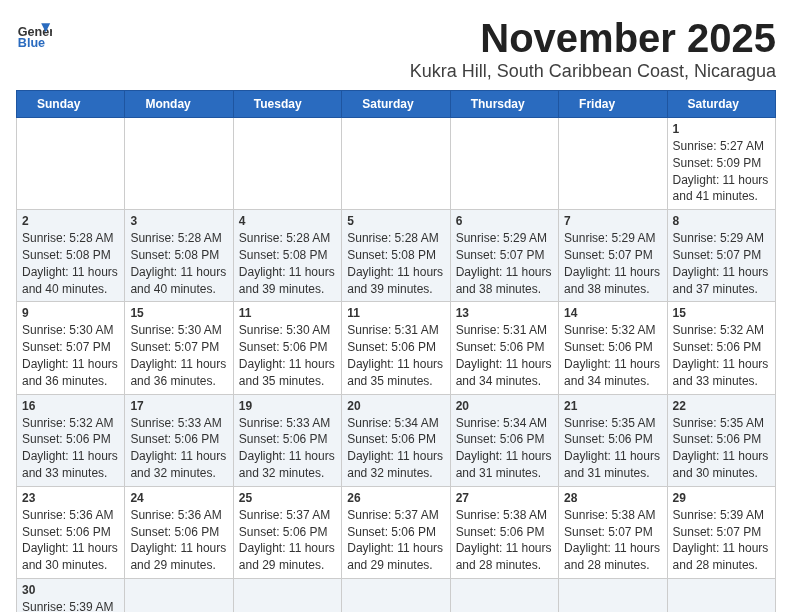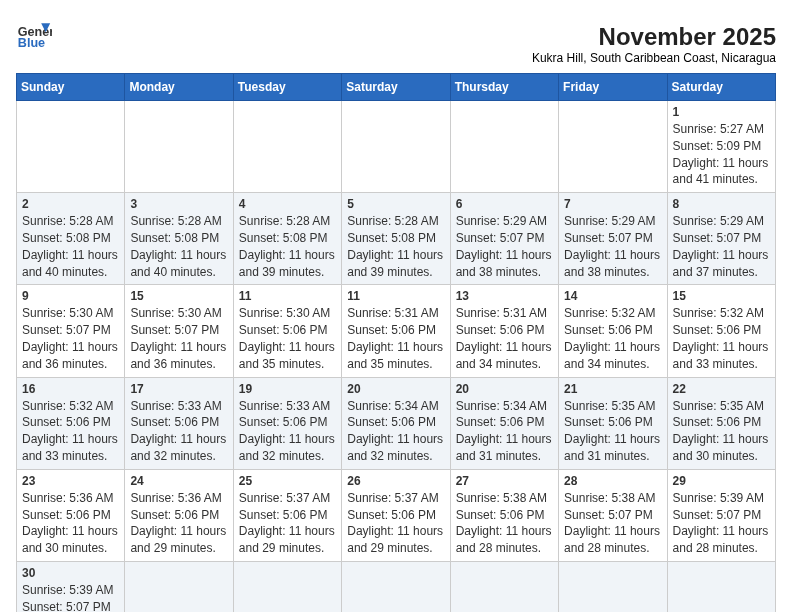--- a/index.html
+++ b/index.html
@@ -22,41 +22,40 @@
       gap: 4px;
     }
     .logo-icon {
       width: 36px;
       height: 36px;
     }
     .title-section {
       text-align: right;
     }
     .month-year {
-      font-size: 24px;
+      font-size: 40px;
       font-weight: bold;
       color: #222;
-      margin-top: 7px;
     }
     .location {
-      font-size: 12px;
-      color: #000000;
+      font-size: 18px;
+      color: #404040;
       text-align: right;
     }
     .calendar {
       width: 100%;
       border-collapse: collapse;
       border: 1px solid #ccc;
     }
     .calendar th {
       background: #2a6bbf;
       color: #fff;
       font-size: 12px;
       font-weight: bold;
-      padding: 6px 4px;
+      padding: 6px 20px;
       text-align: left;
       border: 1px solid #1e55a0;
     }
     .calendar td {
       width: 108px;
       vertical-align: top;
       padding: 4px 5px;
       border: 1px solid #ccc;
       font-size: 10px;
       color: #333;

